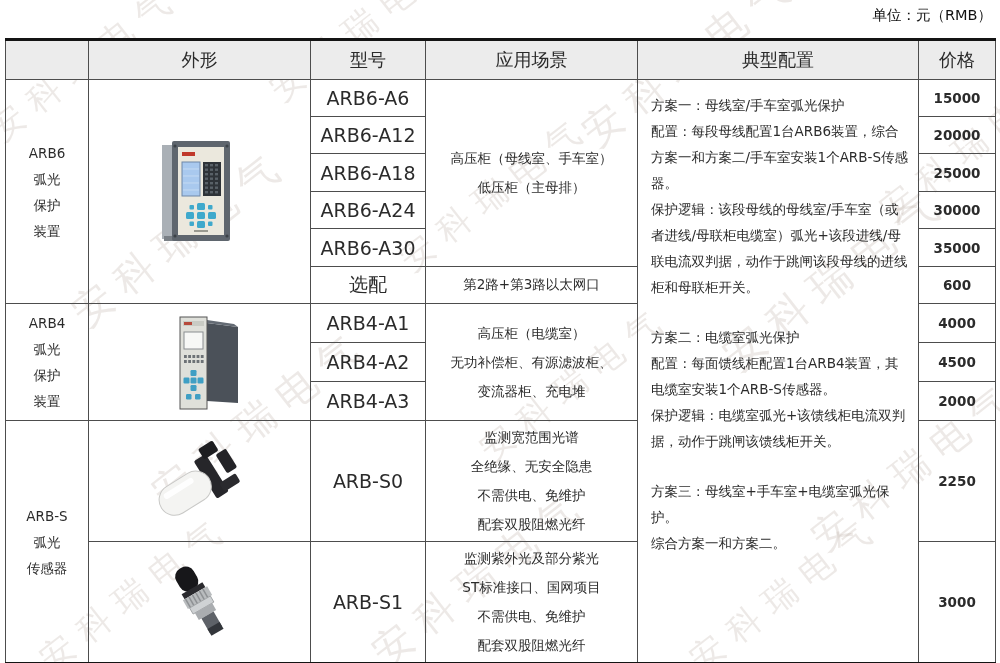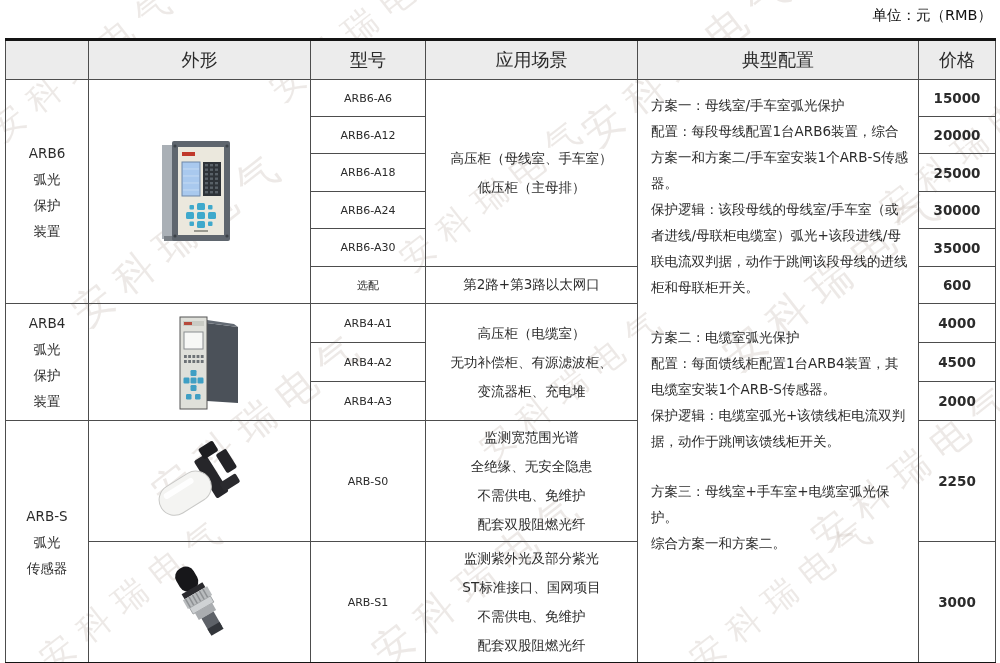--- a/index.html
+++ b/index.html
@@ -42,21 +42,21 @@
   }
   td,th{
     border:1px solid #4d4d4d;
     text-align:center;vertical-align:middle;
     padding:2px 4px;overflow:hidden;
   }
   table{border-top:3px solid #141414;border-bottom:3px solid #141414;}
   th{background:#ececec;font-weight:normal;font-size:18px;}
   .ml{white-space:pre-line;line-height:29px;}
   .group-cell{line-height:26px;margin-top:45px;}
-  .model-cell{font-size:11px;}
+  .model-cell{font-size:19px;}
   .price-cell{font-size:13.5px;font-weight:bold;}
   .img-cell{vertical-align:middle;}
   .cfg-cell{
     vertical-align:top;text-align:left;
     padding:12px 10px 4px 13px;line-height:26px;
   }
   .cfg-p{margin:0;}
   .cfg-gap{margin-top:24px;}
   svg{display:block;margin:0 auto;}
 </style>

